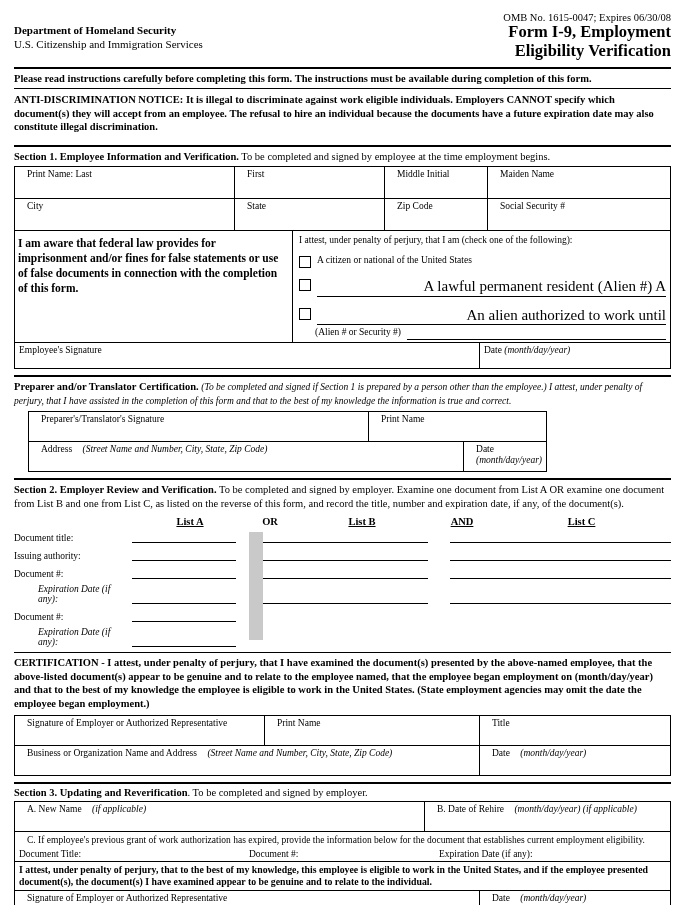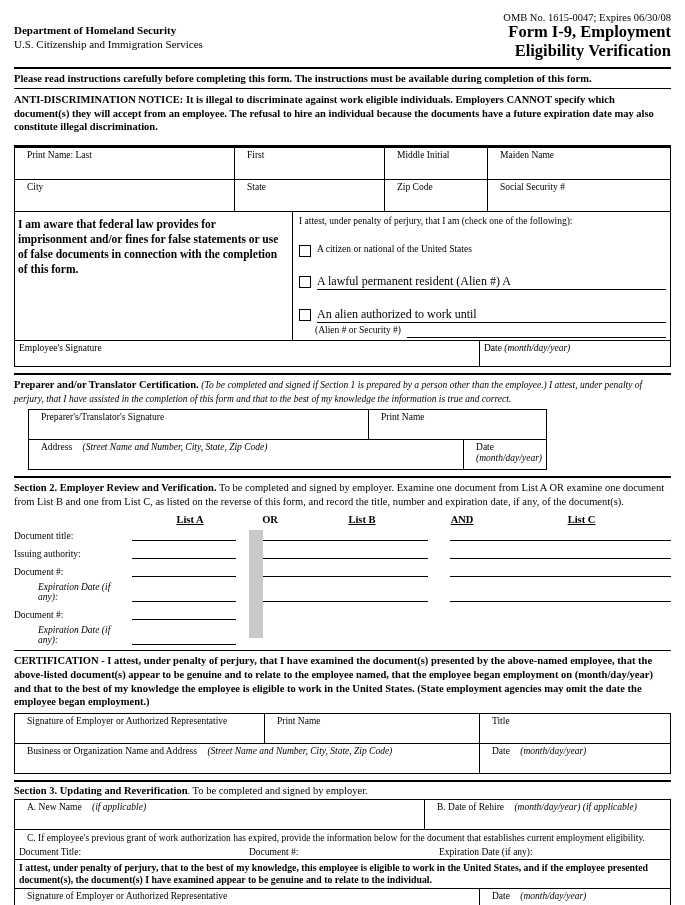--- a/index.html
+++ b/index.html
@@ -111,36 +111,37 @@
   }
   .attest-right {
     flex: 1;
     box-sizing: border-box;
     padding: 4px 4px 2px 6px;
     font-size: 9.5px;
   }
   .cbrow {
     display: flex;
     align-items: flex-start;
-    margin-top: 18px;
+    margin-top: 10px;
   }
   .cb {
     width: 10px;
     height: 10px;
     border: 1.3px solid #000;
     margin-right: 6px;
     flex: 0 0 auto;
     margin-top: 1px;
   }
   .cbline {
     flex: 1;
     border-bottom: 1.2px solid #000;
-    font-size: 12px;
+    font-size: 15px;
     line-height: 1.1;
     padding-bottom: 1px;
+    text-align: right;
   }
   .cbtext { font-size: 9.5px; }
   .sig-row {
     display: flex;
     height: 26px;
   }
   .sig-left {
     flex: 1;
     border-right: 1.2px solid #000;
     font-size: 9.5px;
@@ -242,20 +243,23 @@
       <div>Eligibility Verification</div>
     </div>
   </div>
 
   <div class="rule-thick"></div>
   <div class="para">Please read instructions carefully before completing this form.  The instructions must be available during completion of this form.</div>
   <div class="rule-med"></div>
   <div class="notice">ANTI-DISCRIMINATION NOTICE:  It is illegal to discriminate against work eligible individuals. Employers CANNOT specify which document(s) they will accept from an employee.  The refusal to hire an individual because the documents have  a future expiration date may also constitute illegal discrimination.</div>
   <div class="rule-thick"></div>
 
+  <div class="sec-head">
+    <b>Section 1. Employee Information and Verification.</b><span> To be completed and signed by employee at the time employment begins.</span>
+  </div>
 
   <div class="box">
     <div class="row h30">
       <div class="cell" style="width:220px">
         <span class="cell-lbl">Print Name:   Last</span>
       </div>
       <div class="cell" style="width:150px">
         <span class="cell-lbl">First</span>
       </div>
       <div class="cell" style="width:103px">

